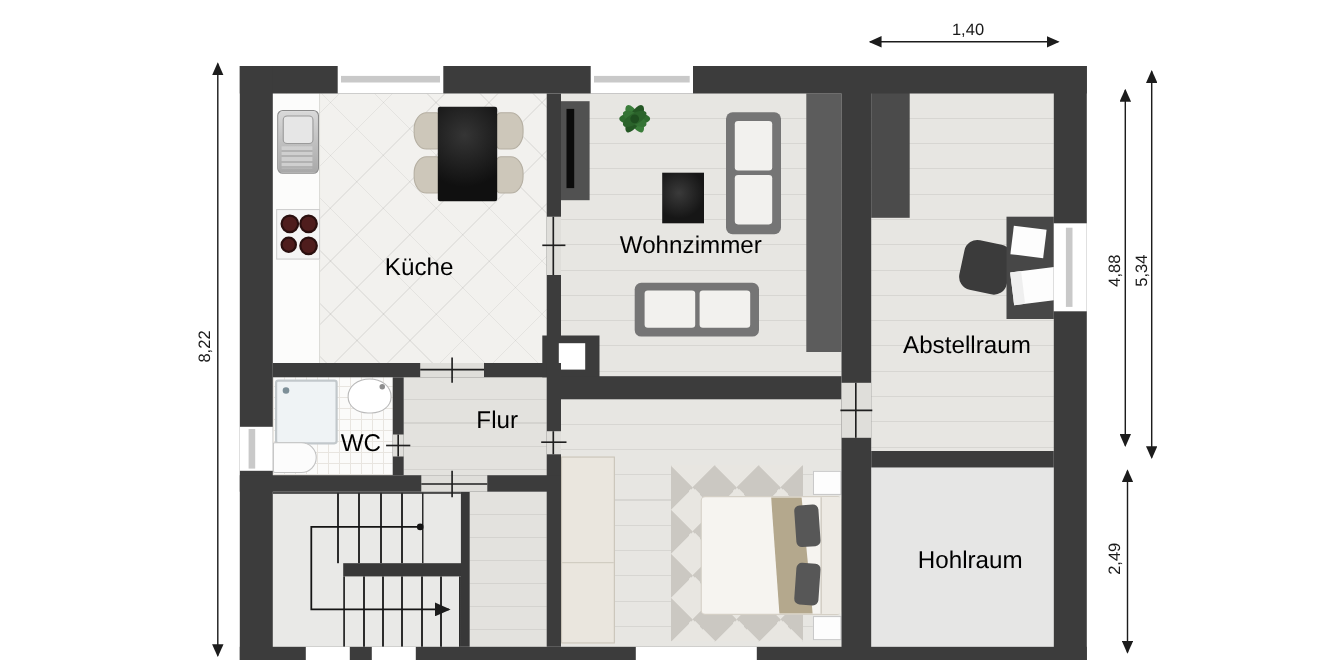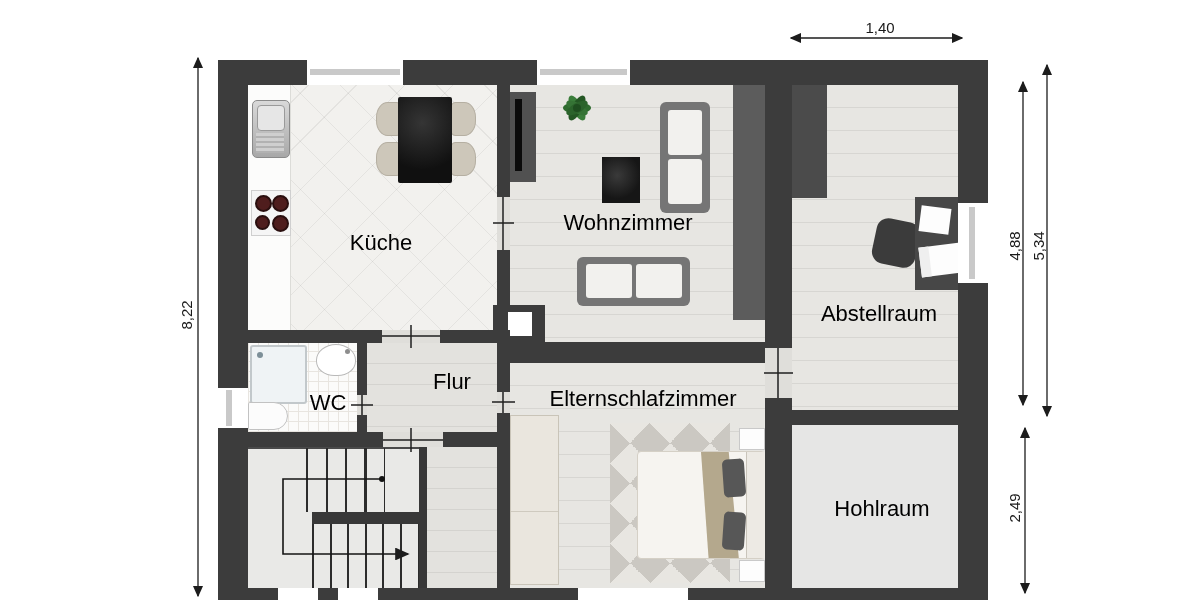--- a/index.html
+++ b/index.html
@@ -139,21 +139,20 @@
   <div class="sill" style="left:969px;top:207px;width:6px;height:72px"></div>
   <div class="win" style="left:278px;top:588px;width:40px;height:12px"></div>
   <div class="win" style="left:338px;top:588px;width:40px;height:12px"></div>
   <div class="win" style="left:578px;top:588px;width:110px;height:12px"></div>
 
   <div class="lbl" style="left:381px;top:243px">Küche</div>
   <div class="lbl" style="left:628px;top:223px">Wohnzimmer</div>
   <div class="lbl" style="left:879px;top:314px">Abstellraum</div>
   <div class="lbl" style="left:452px;top:382px">Flur</div>
   <div class="lbl" style="left:328px;top:403px">WC</div>
-  <div class="lbl" style="left:643px;top:399px">Elternschlafzimmer</div>
   <div class="lbl" style="left:882px;top:509px">Hohlraum</div>
 
   <div class="dim" style="left:880px;top:27px">1,40</div>
   <div class="dim dimv" style="left:186px;top:315px">8,22</div>
   <div class="dim dimv" style="left:1014px;top:246px">4,88</div>
   <div class="dim dimv" style="left:1038px;top:246px">5,34</div>
   <div class="dim dimv" style="left:1014px;top:508px">2,49</div>
 
   <svg class="overlay" width="1200" height="600" viewBox="0 0 1200 600">
     <defs>

